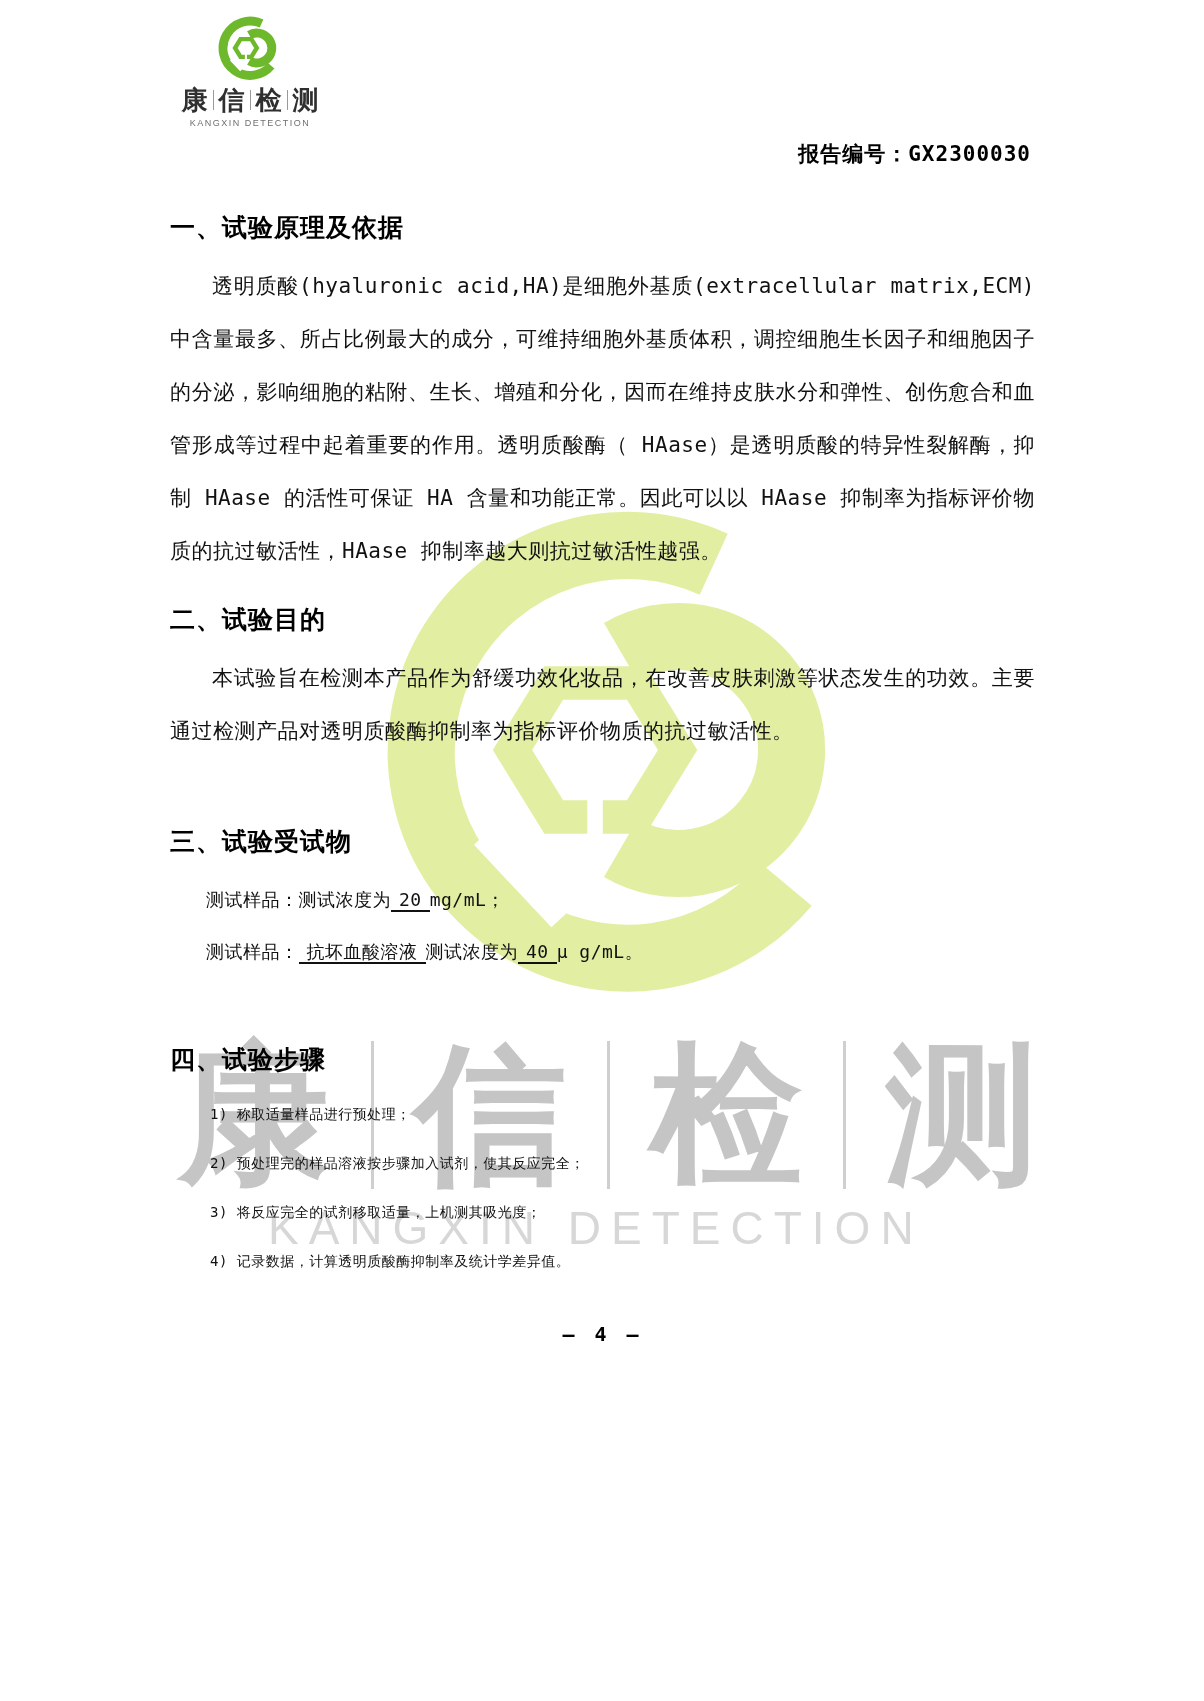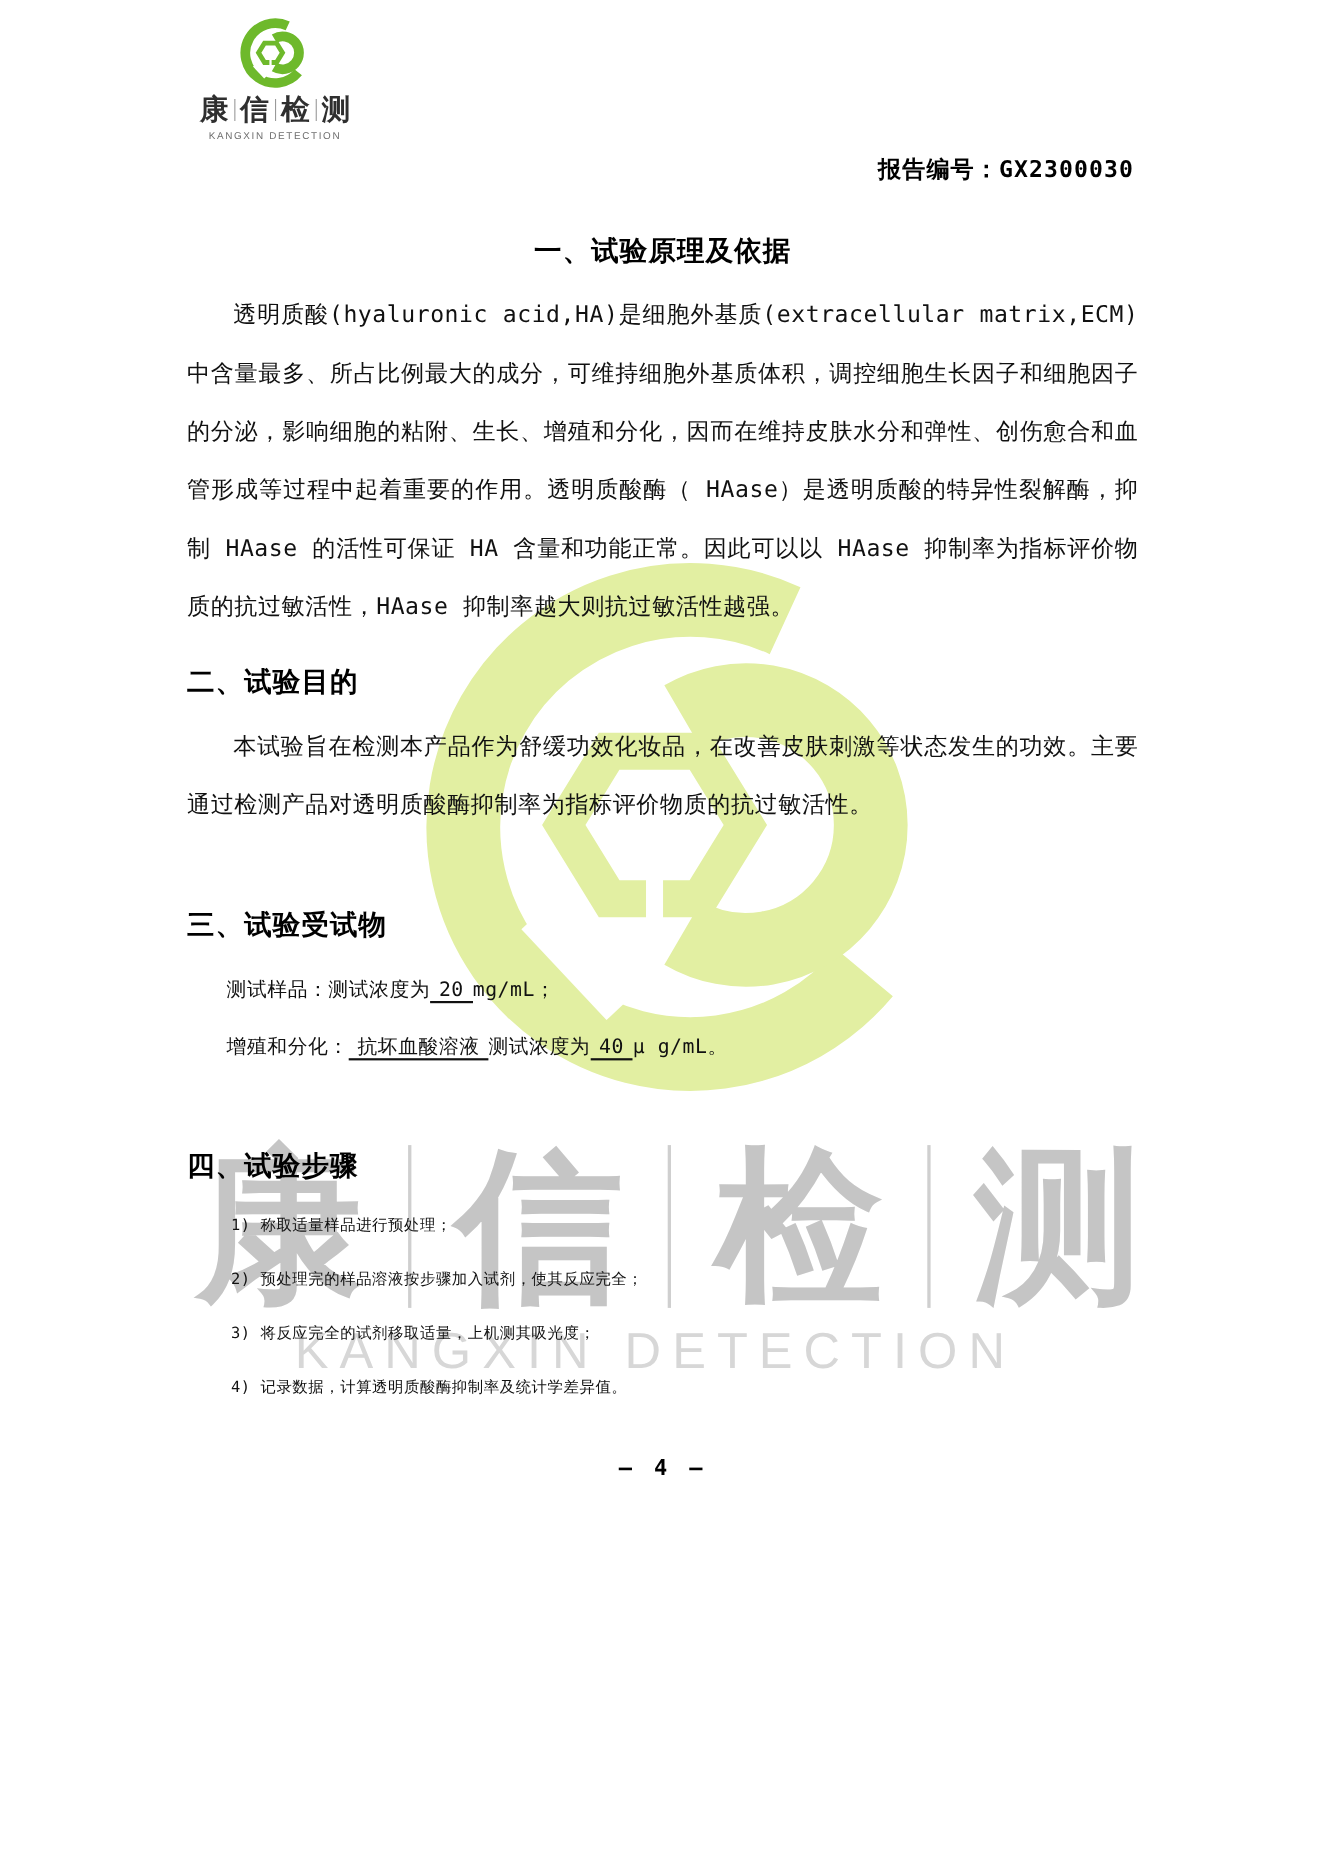--- a/index.html
+++ b/index.html
@@ -144,34 +144,34 @@
           <span>检</span>
           <span class="logo-wm-sep"></span>
           <span>测</span>
         </div>
         <div class="logo-sub">KANGXIN DETECTION</div>
       </div>
       <div class="report-no"><span>报告编号：</span><span>GX2300030</span></div>
     </div>
 
     <div>
-      <div class="sec-heading mt-s1" style="margin-top:0;text-align:center;">一、试验原理及依据</div>
+      <div class="sec-heading mt-s1" style="margin-top:0;">一、试验原理及依据</div>
       <p class="para">透明质酸(hyaluronic acid,HA)是细胞外基质(extracellular matrix,ECM)中含量最多、所占比例最大的成分，可维持细胞外基质体积，调控细胞生长因子和细胞因子的分泌，影响细胞的粘附、生长、增殖和分化，因而在维持皮肤水分和弹性、创伤愈合和血管形成等过程中起着重要的作用。透明质酸酶（ HAase）是透明质酸的特异性裂解酶，抑制 HAase 的活性可保证 HA 含量和功能正常。因此可以以 HAase 抑制率为指标评价物质的抗过敏活性，HAase 抑制率越大则抗过敏活性越强。</p>
     </div>
 
     <div>
       <div class="sec-heading mt-s2">二、试验目的</div>
       <p class="para">本试验旨在检测本产品作为舒缓功效化妆品，在改善皮肤刺激等状态发生的功效。主要通过检测产品对透明质酸酶抑制率为指标评价物质的抗过敏活性。</p>
     </div>
 
     <div>
       <div class="sec-heading mt-s3">三、试验受试物</div>
       <div class="lines-block">
         <p class="plain-line"><span>测试样品：测试浓度为</span><span class="u">20</span><span>mg/mL；</span></p>
-        <p class="plain-line"><span>增殖和分化：</span><span class="u">抗坏血酸溶液</span><span>测试浓度为</span><span class="u">40</span><span>μ g/mL。</span></p>
+        <p class="plain-line"><span>测试样品：</span><span class="u">抗坏血酸溶液</span><span>测试浓度为</span><span class="u">40</span><span>μ g/mL。</span></p>
       </div>
     </div>
 
     <div>
       <div class="sec-heading mt-s4">四、试验步骤</div>
       <div class="steps">
         <div class="step">1) 称取适量样品进行预处理；</div>
         <div class="step">2) 预处理完的样品溶液按步骤加入试剂，使其反应完全；</div>
         <div class="step">3) 将反应完全的试剂移取适量，上机测其吸光度；</div>
         <div class="step">4) 记录数据，计算透明质酸酶抑制率及统计学差异值。</div>

